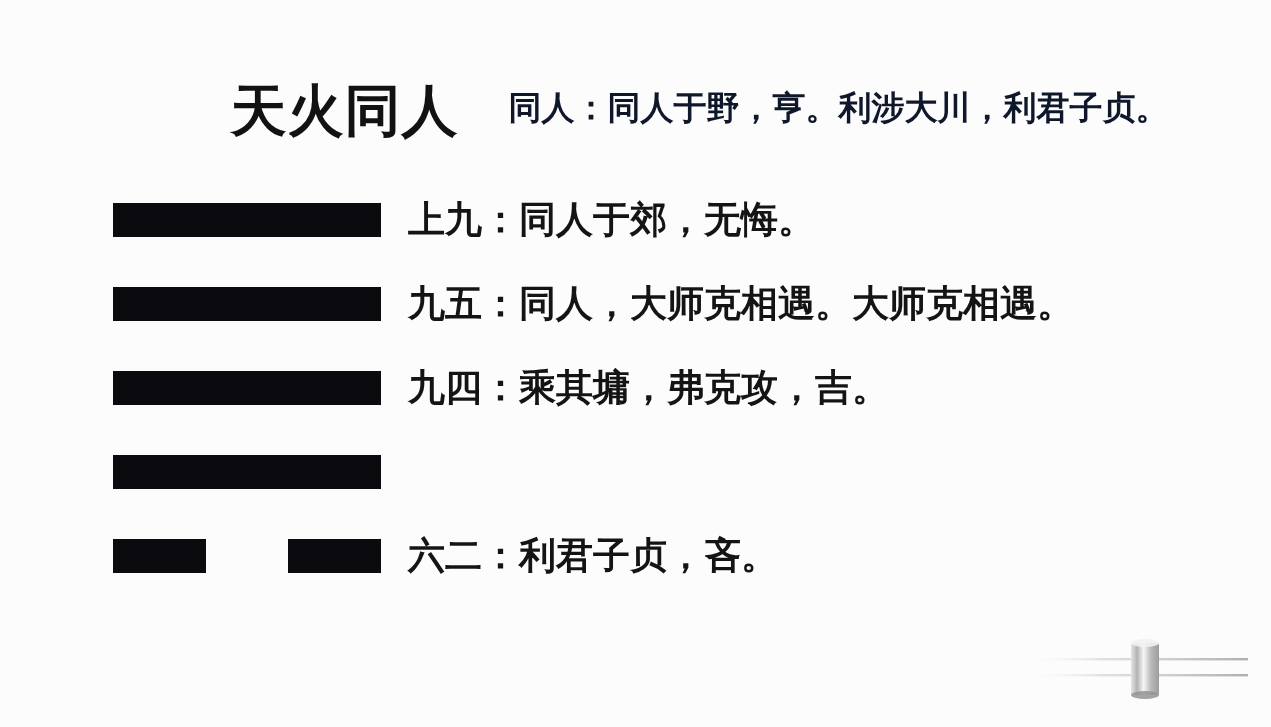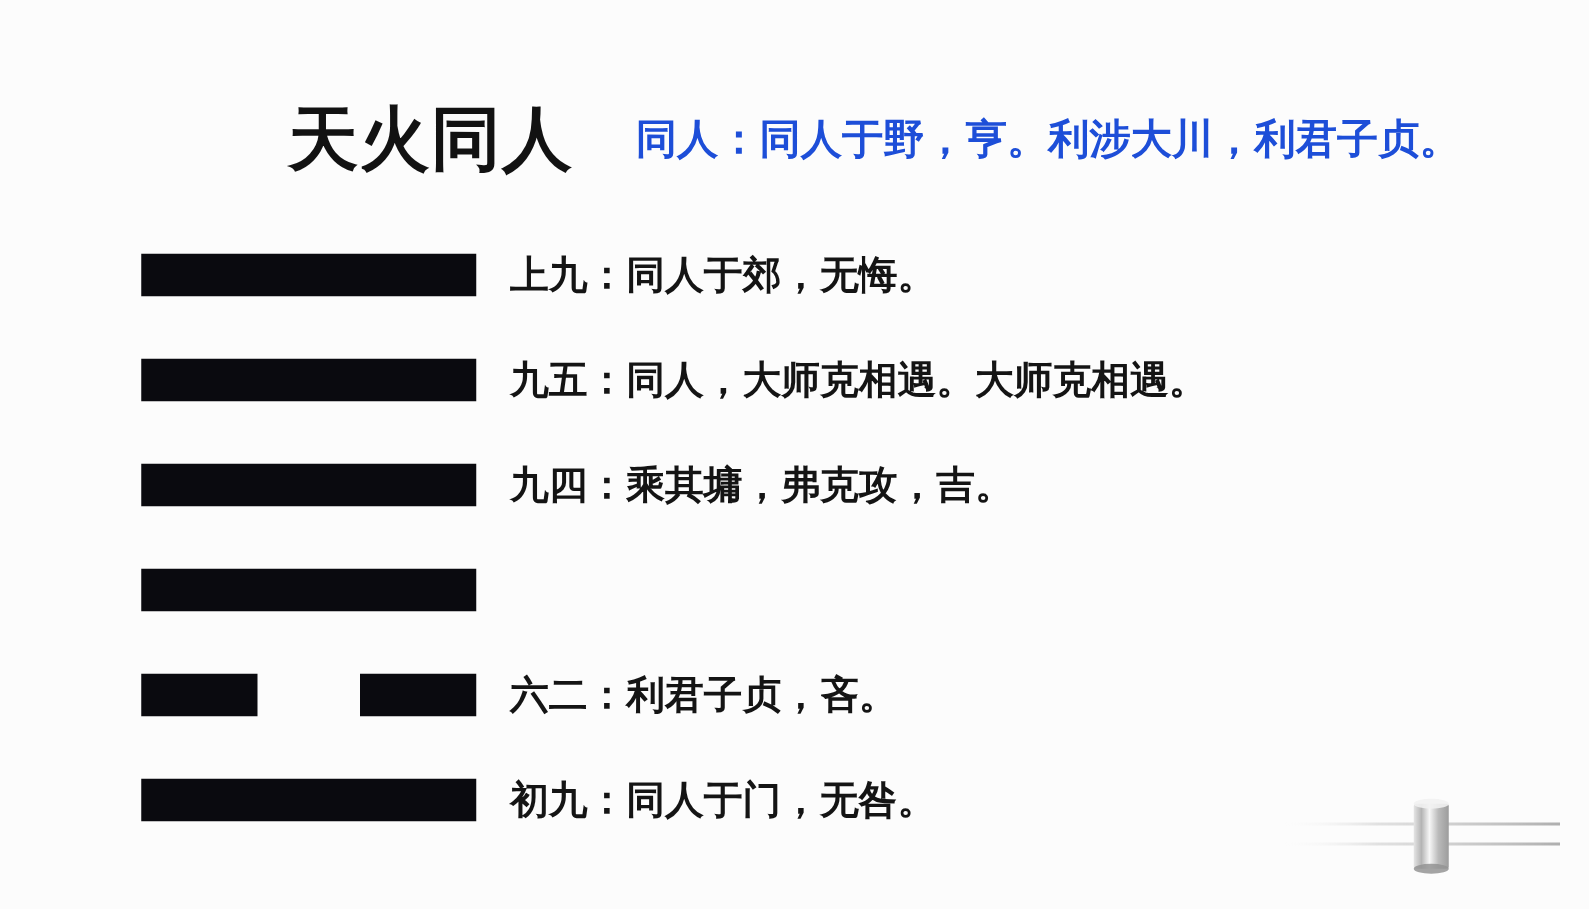--- a/index.html
+++ b/index.html
@@ -43,24 +43,25 @@
     letter-spacing: 1px;
     line-height: 1;
     color: #121212;
     white-space: nowrap;
     font-family: "Liberation Sans", "DejaVu Sans", sans-serif;
   }
 
   .judgment-text {
     font-size: 33px;
     font-weight: bold;
-    color: #1d4ed8;
+    color: #0f172a;
     line-height: 1.2;
     white-space: nowrap;
     letter-spacing: 0px;
+    font-family: Liberation Mono, monospace;
   }
 
   
   .hexagram-body {
     position: absolute;
     left: 0;
     top: 178px;
     width: 1271px;
     height: 500px;
   }
@@ -99,21 +100,21 @@
   }
 
   .bar.yin-right {
     left: 175px;
     width: 93px;
   }
 
   
   .line-text {
     margin-left: 27px;
-    font-size: 31px;
+    font-size: 37px;
     font-weight: bold;
     color: #141414;
     white-space: nowrap;
     line-height: 1.2;
     letter-spacing: 0px;
   }
 
   
   .watermark {
     position: absolute;
@@ -165,26 +166,20 @@
     </div>
 
     <div class="line-row">
       <div class="line-glyph">
         <div class="bar yin-left"></div>
         <div class="bar yin-right"></div>
       </div>
       <div class="line-text">六二：利君子贞，吝。</div>
     </div>
 
-    <div class="line-row">
-      <div class="line-glyph">
-        <div class="bar yang"></div>
-      </div>
-      <div class="line-text">初九：同人于门，无咎。</div>
-    </div>
 
   </div>
 
   <svg class="watermark" viewBox="0 0 260 80">
     <defs>
       <linearGradient id="wmFade" x1="0" y1="0" x2="1" y2="0">
         <stop offset="0%" stop-color="#ffffff" stop-opacity="0"></stop>
         <stop offset="35%" stop-color="#9a9a9a" stop-opacity="0.55"></stop>
         <stop offset="100%" stop-color="#5a5a5a" stop-opacity="0.95"></stop>
       </linearGradient>

